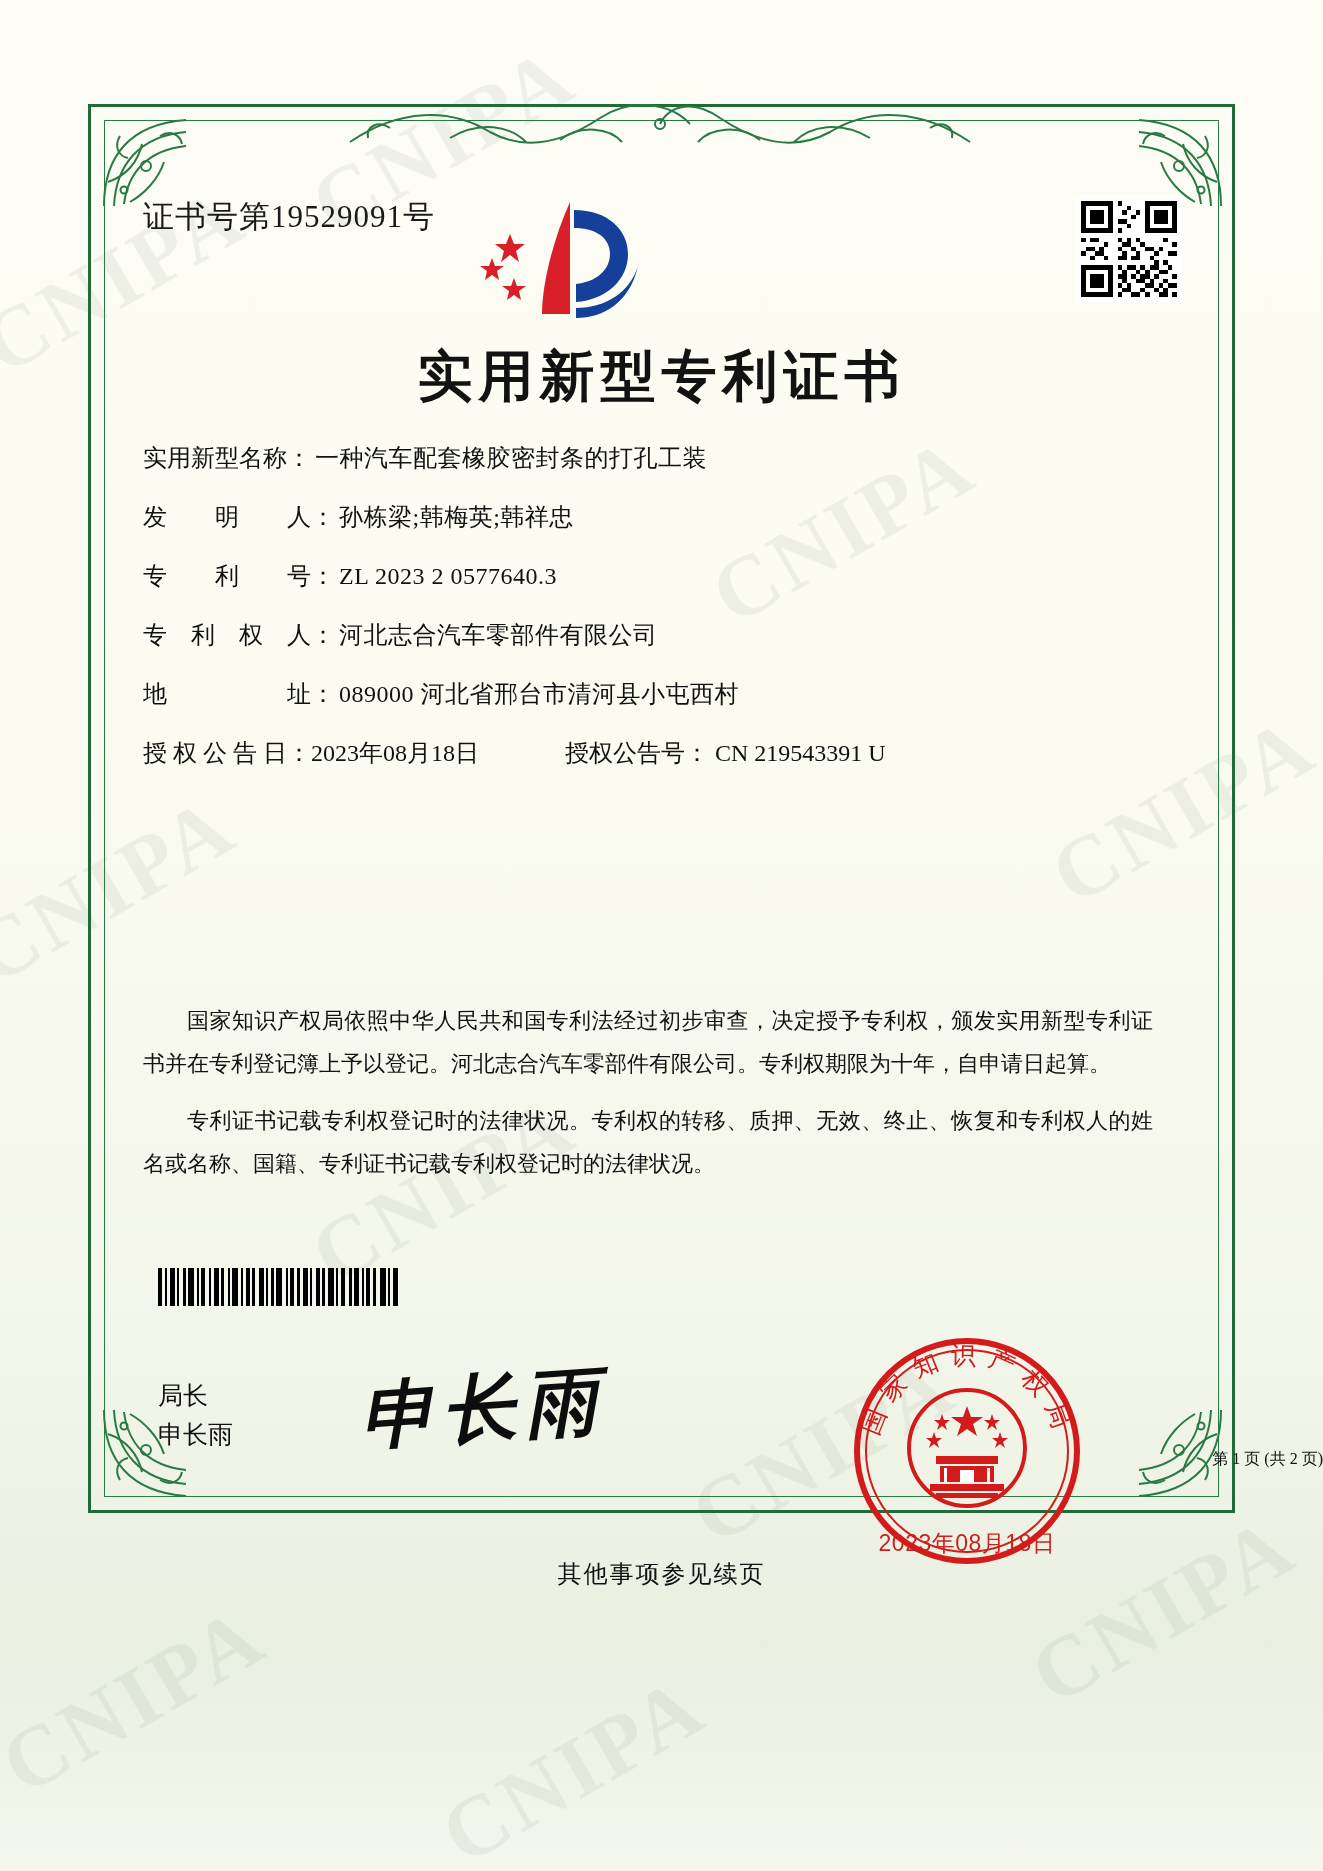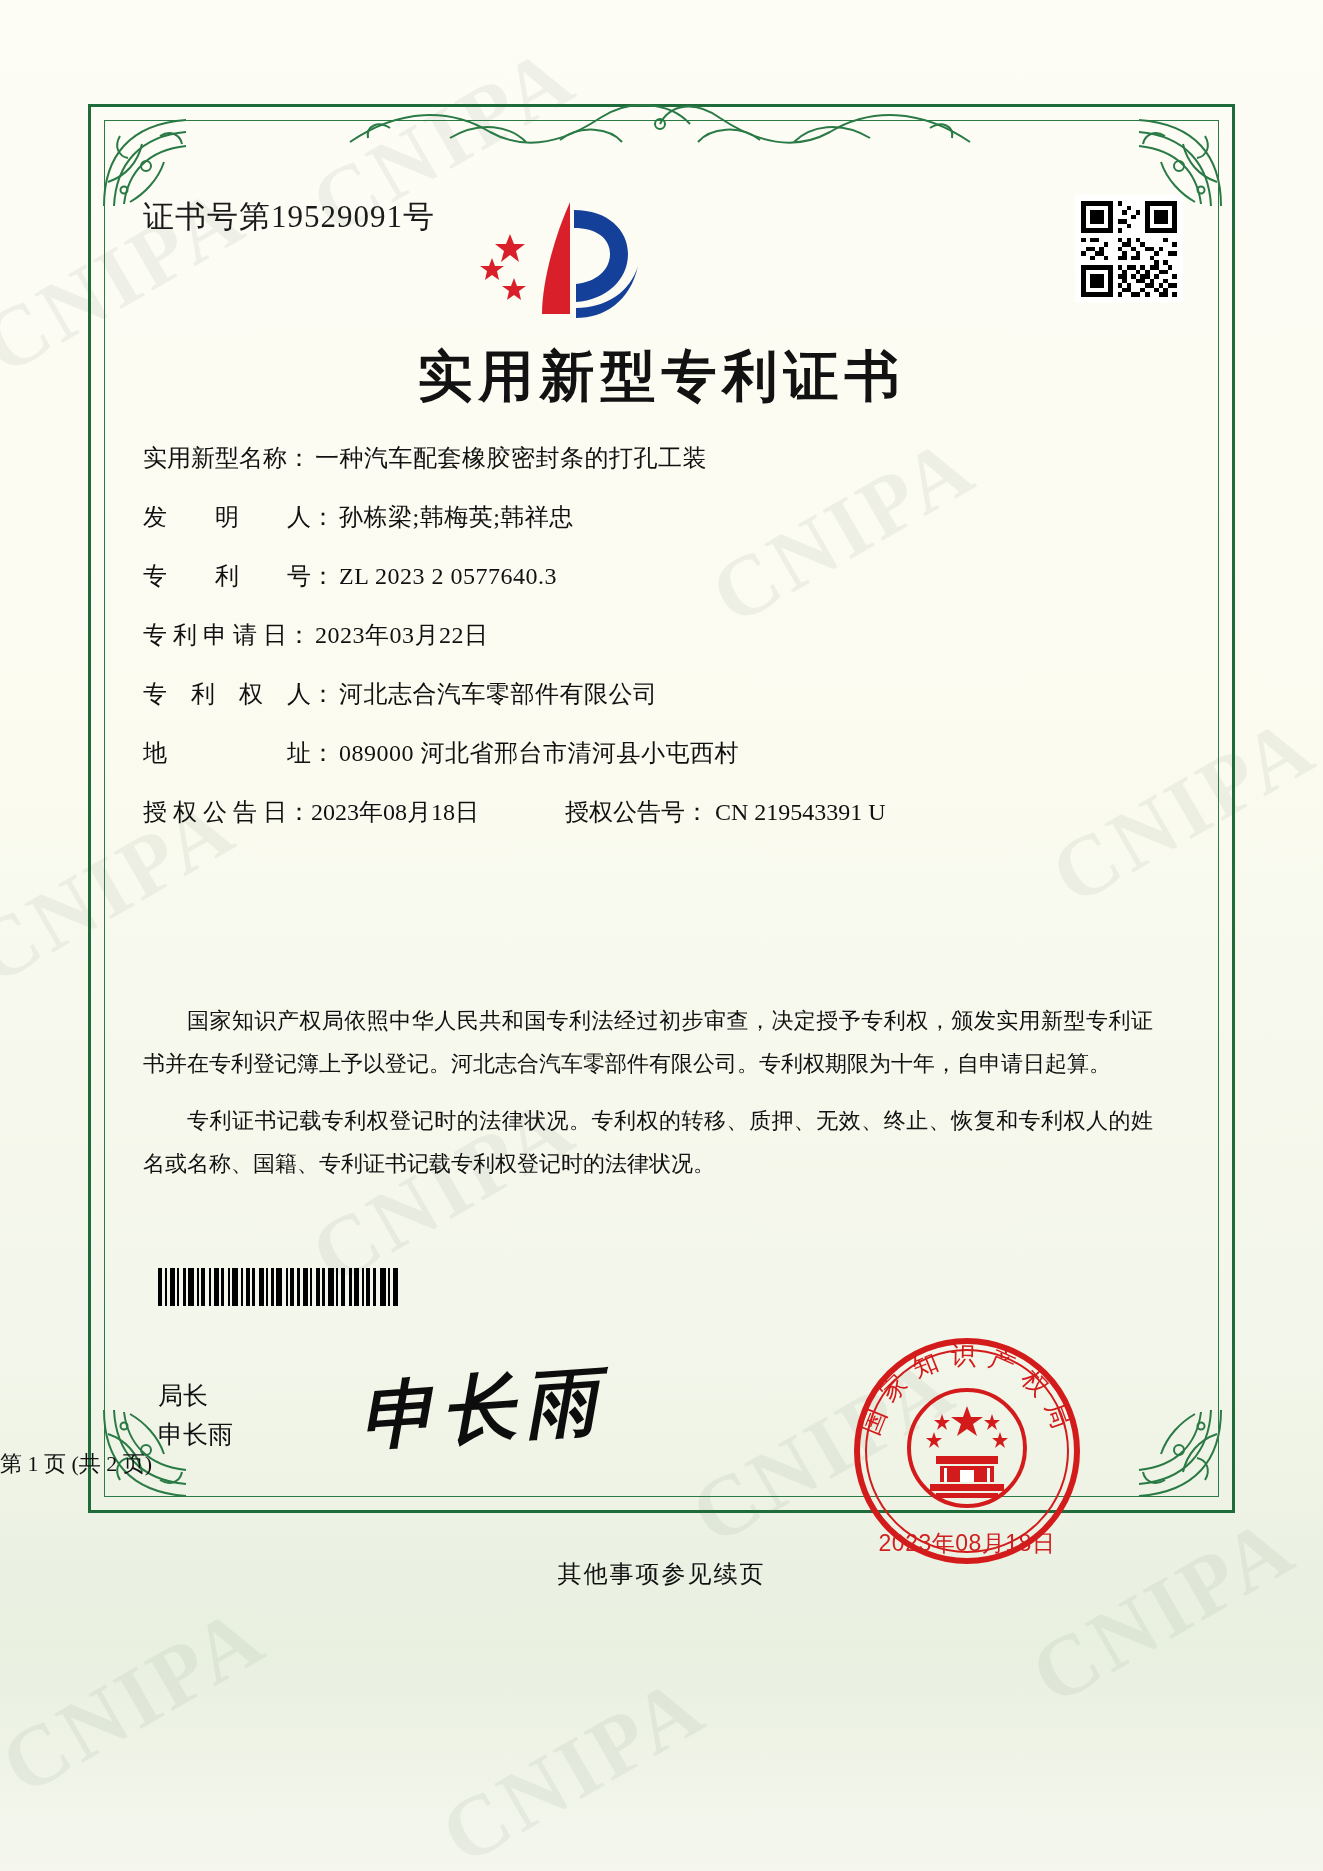--- a/index.html
+++ b/index.html
@@ -214,22 +214,22 @@
     color: #cf1f1f;
     letter-spacing: 0.5px;
     font-family: "Liberation Sans", sans-serif;
   }
 
   
   .page-num {
     position: absolute;
     left: 0; right: 0;
     top: 1449px;
-    text-align: left;
-    font-size: 22px;
+    text-align: right;
+    font-size: 16px;
     color: #111;
   }
   .footer-note {
     position: absolute;
     left: 0; right: 0;
     top: 1558px;
     text-align: center;
     font-size: 24px;
     color: #111;
     letter-spacing: 2px;
@@ -450,24 +450,20 @@
     </div>
     <div class="frow">
       <span class="flabel">发　　明　　人：</span>
       <span class="fvalue">孙栋梁;韩梅英;韩祥忠</span>
     </div>
     <div class="frow">
       <span class="flabel">专　　利　　号：</span>
       <span class="fvalue">ZL 2023 2 0577640.3</span>
     </div>
     <div class="frow">
-      <span class="flabel">专 利 申 请 日：</span>
-      <span class="fvalue">2023年03月22日</span>
-    </div>
-    <div class="frow">
       <span class="flabel">专　利　权　人：</span>
       <span class="fvalue">河北志合汽车零部件有限公司</span>
     </div>
     <div class="frow">
       <span class="flabel">地　　　　　址：</span>
       <span class="fvalue">089000 河北省邢台市清河县小屯西村</span>
     </div>
     <div class="frow two-col">
       <span class="flabel">授 权 公 告 日：</span>
       <span>2023年08月18日</span>

